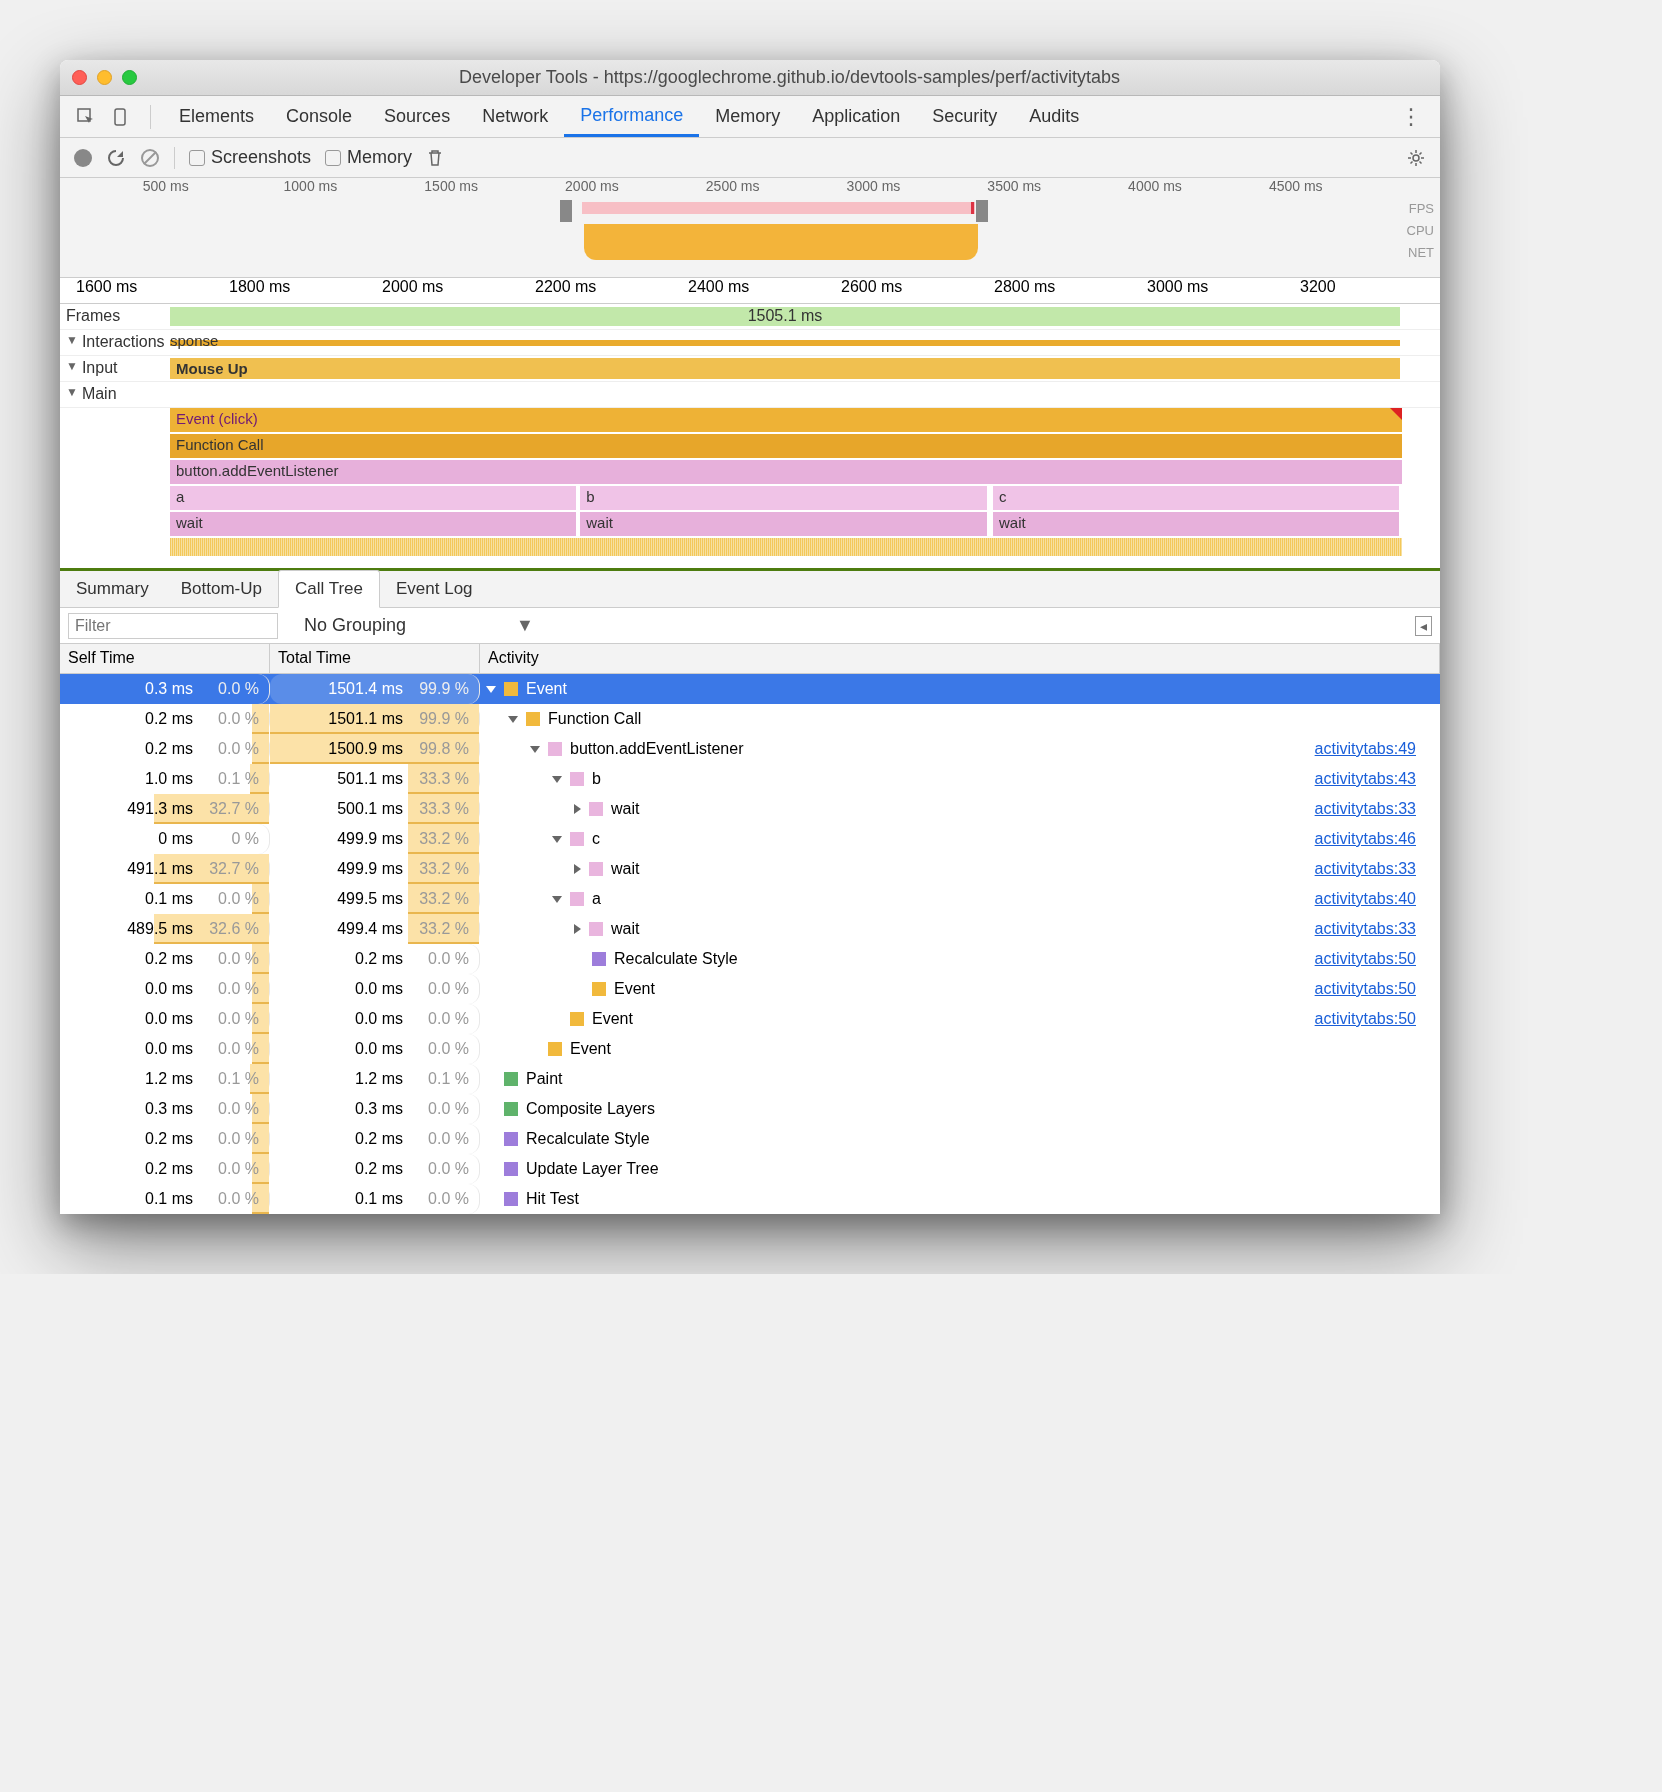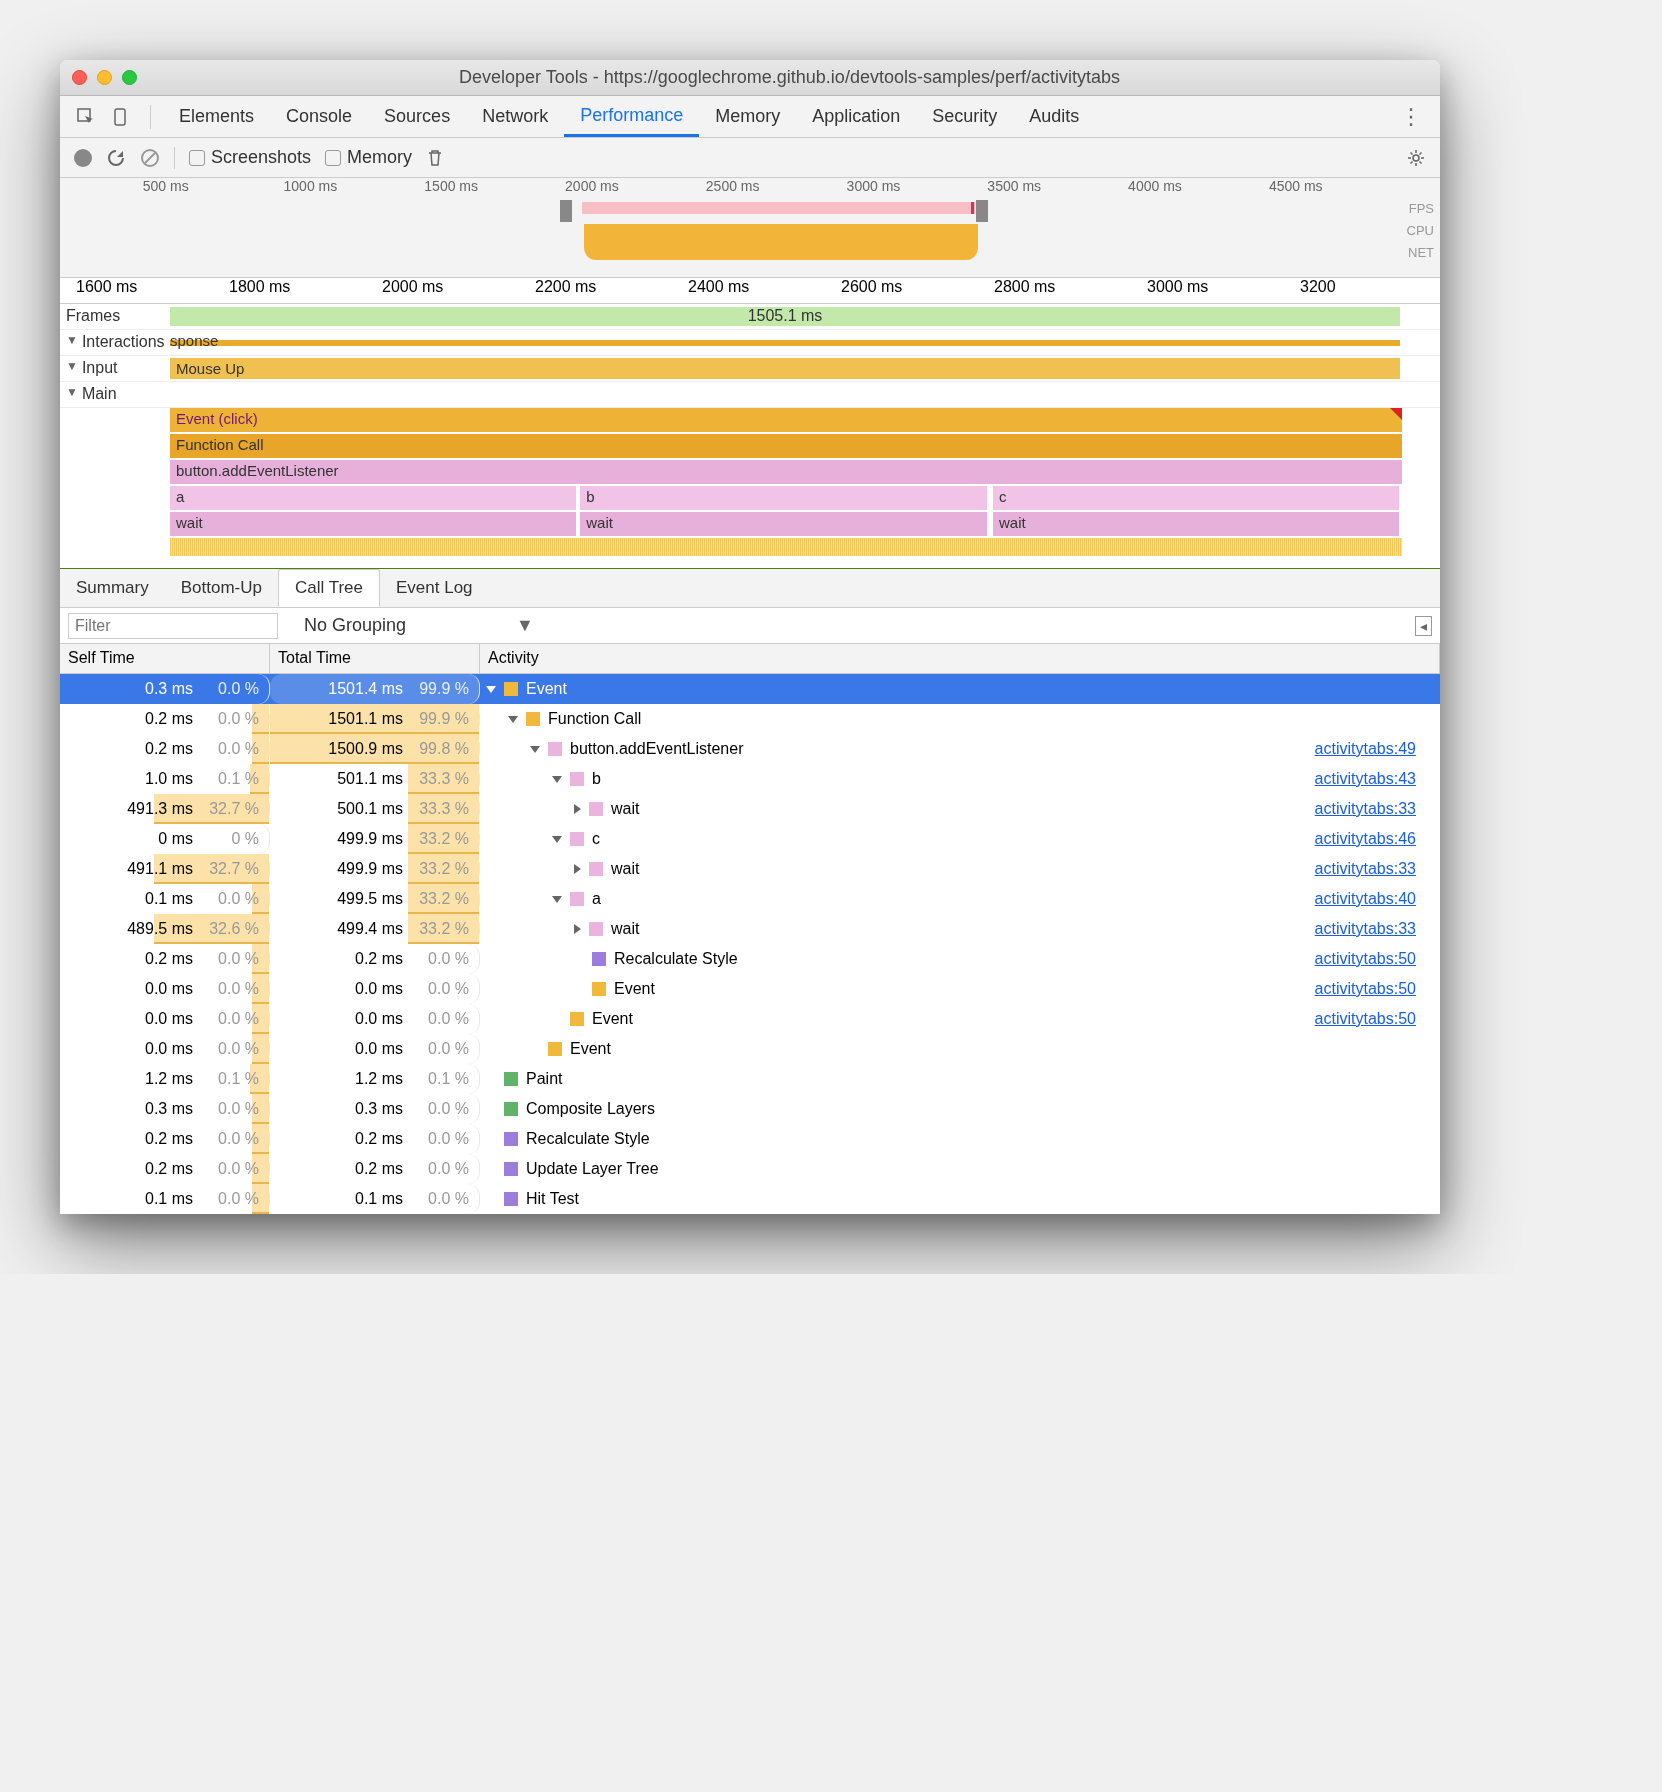--- a/index.html
+++ b/index.html
@@ -61,32 +61,32 @@
 .ov-handle{position:absolute;top:0;width:12px;height:22px;background:#888;}
 .ov-redtick{position:absolute;top:2px;width:3px;height:12px;background:#d34;}
 .timeline{background:#fff;}
 .tl-times{display:flex;height:26px;border-bottom:1px solid #ccc;font-size:16px;position:relative;padding-left:110px;}
 .tl-times span{position:absolute;}
 .tl-row{display:flex;min-height:26px;border-bottom:1px solid #eee;font-size:16px;position:relative;}
 .tl-label{width:110px;padding:3px 6px;color:#333;flex-shrink:0;display:flex;align-items:flex-start;gap:4px;}
 .tl-body{flex:1;position:relative;}
 .frame-bar{position:absolute;left:0;right:40px;top:3px;bottom:3px;background:#c2e8aa;text-align:center;color:#333;}
 .arrow{font-size:12px;color:#666;}
-.bar-g{position:absolute;top:0;bottom:0;}
+.bar-g{position:absolute;top:0;bottom:0;font-weight:bold;}
 .bar-yellow{background:#f0c050;}
 .bar-orange{background:#e9ab2e;}
 .bar-txt{position:absolute;left:6px;top:2px;font-size:15px;color:#333;white-space:nowrap;}
 .flame{height:160px;position:relative;margin-left:110px;}
 .flame .row{height:26px;position:relative;}
 .flame .block{position:absolute;top:0;height:24px;font-size:15px;padding:2px 6px;overflow:hidden;white-space:nowrap;}
 .c-yellow{background:#eeb236;color:#701a75}
 .c-orange{background:#e7a62a;color:#333}
 .c-lpink{background:#e7b0db;color:#333}
 .c-lpink2{background:#f0c3e7;color:#333}
-.detail-tabs{height:40px;display:flex;border-top:1px solid #4d7c0f;border-bottom:1px solid #ccc;background:#f3f3f3;align-items:center;font-size:17px;}
+.detail-tabs{height:40px;display:flex;border-top:3px solid #4d7c0f;border-bottom:1px solid #ccc;background:#f3f3f3;align-items:center;font-size:17px;}
 .dtab{padding:8px 16px;color:#333;cursor:pointer;}
 .dtab.active{background:#fff;border:1px solid #ccc;border-bottom:1px solid #fff;border-radius:3px 3px 0 0;}
 .filterbar{height:36px;display:flex;align-items:center;border-bottom:1px solid #ccc;padding:0 8px;gap:26px;}
 .filterbar input{width:210px;height:26px;border:1px solid #ccc;padding:0 6px;font-size:16px;}
 .grouping{color:#333;display:flex;align-items:center;gap:110px;}
 .grouping .tri{color:#666;}
 .filterbar .spacer{flex:1}
 .filterbar .endico{color:#666;border:1px solid #999;padding:1px 4px;font-size:14px;}
 .table-head{display:flex;height:30px;border-bottom:1px solid #ccc;background:#f3f3f3;font-size:16px;}
 .th{padding:5px 8px;border-right:1px solid #ccc;}

